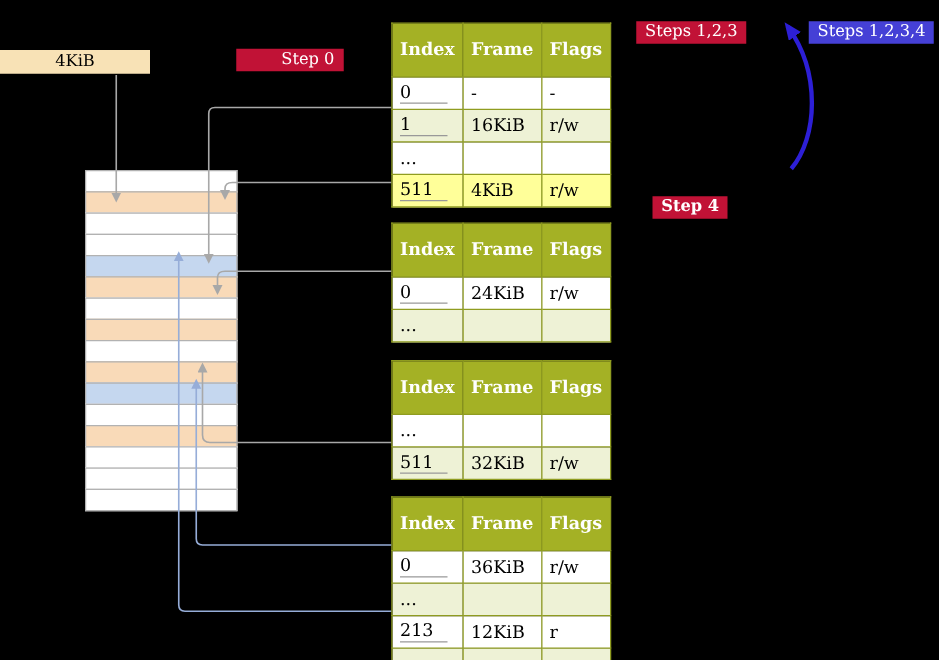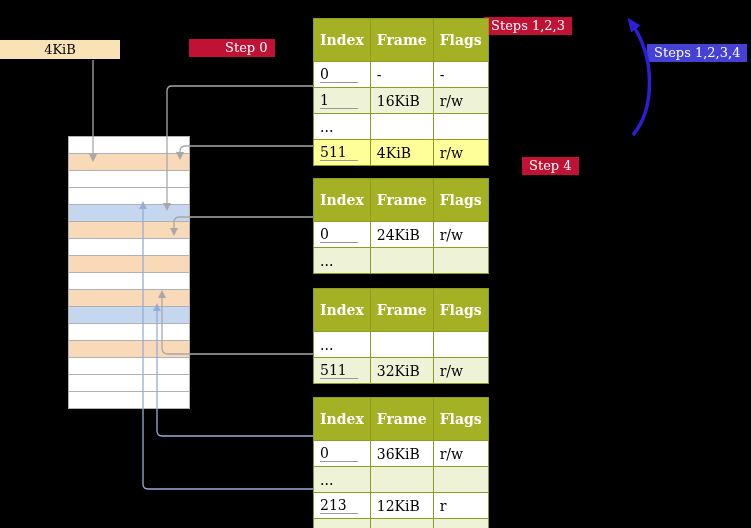--- a/index.html
+++ b/index.html
@@ -78,23 +78,23 @@
   .mk-big  { fill: var(--big_arrow, #2d1fd6); }
 </style>
 </head>
 <body>
 
 <div class="stage">
 
   <div id="size-box">4KiB</div>
 
   <div class="tag crimson" style="left:189px; top:39px;padding-left:36px;">Step 0</div>
-  <div class="tag crimson" style="left:484px; top:17px;">Steps 1,2,3</div>
-  <div class="tag indigo" style="left:647px; top:17px;margin-top:27px;">Steps 1,2,3,4</div>
-  <div class="tag crimson" style="left:522px; top:157px;">Step 4</div>
+  <div class="tag crimson" style="left:509px; top:17px;">Steps 1,2,3</div>
+  <div class="tag indigo" style="left:647px; top:17px;">Steps 1,2,3,4</div>
+  <div class="tag crimson" style="left:522px; top:157px;font-weight:bold;">Step 4</div>
 
   <div id="memory">
       <div class="mem-row mem-white"></div>
       <div class="mem-row mem-peach"></div>
       <div class="mem-row mem-white"></div>
       <div class="mem-row mem-white"></div>
       <div class="mem-row mem-blue"></div>
       <div class="mem-row mem-peach"></div>
       <div class="mem-row mem-white"></div>
       <div class="mem-row mem-peach"></div>

